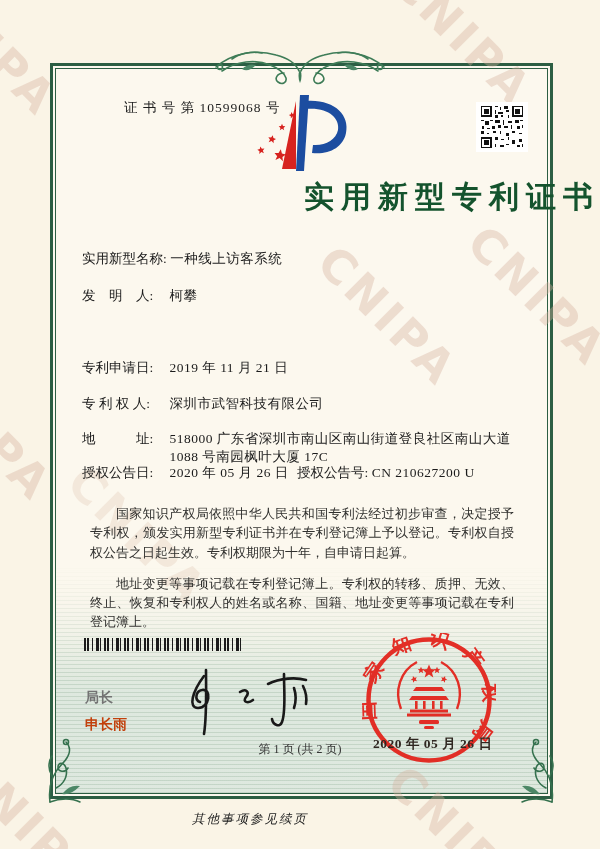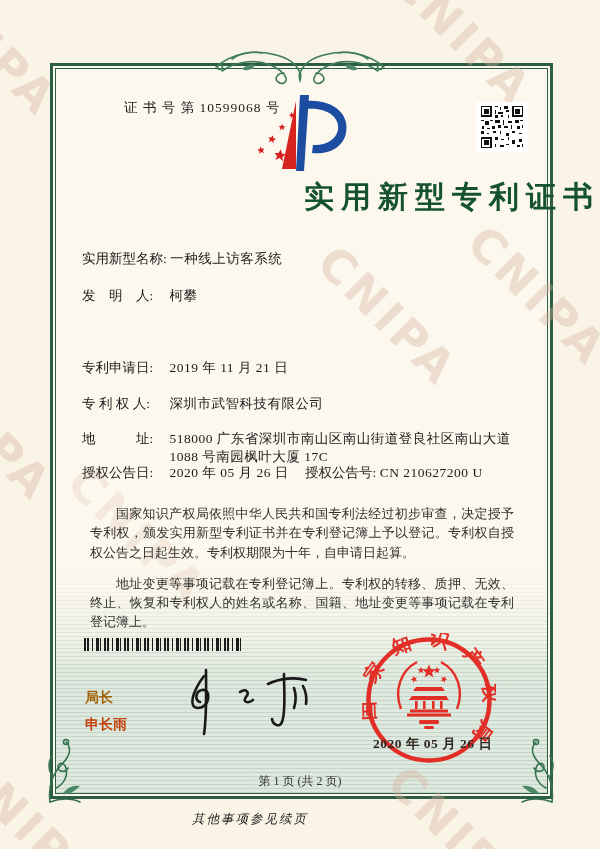--- a/index.html
+++ b/index.html
@@ -28,40 +28,40 @@
   .qr{left:476px;top:102px;width:52px;height:50px;background:#fff;display:flex;
       align-items:center;justify-content:center;}
   .title{left:0;top:177px;width:600px;text-align:right;font-size:30px;font-weight:700;
          letter-spacing:7px;color:#14532d;}
 
   .row{position:absolute;left:82px;font-size:13.5px;color:#1c1c1c;white-space:nowrap;}
   .row .lbl{display:inline-block;min-width:84px;}
   .row .val{letter-spacing:.5px;}
   .r0{top:250px}.r1{top:287px}.r2{top:323px}.r3{top:359px}.r4{top:395px}.r5{top:430px}.r6{top:464px}
   .r5 .val{display:inline-block;width:374px;white-space:normal;vertical-align:top;line-height:18px;}
-  .pair2{position:absolute;left:223px;top:0;white-space:nowrap;text-align:center;}
+  .pair2{position:absolute;left:215px;top:0;white-space:nowrap;text-align:center;}
 
   .paras{left:78px;top:492px;width:448px;font-size:13px;line-height:19.3px;
          text-align:justify;color:#30302e;}
   .paras p{margin:12px;text-indent:2em;}
 
   .barcode{left:84px;top:638px;width:158px;height:13px;
      background:repeating-linear-gradient(90deg,#1b1b1b 0 2px,transparent 2px 3px,
        #1b1b1b 3px 5px,transparent 5px 8px,#1b1b1b 8px 9px,transparent 9px 12px,
        #1b1b1b 12px 15px,transparent 15px 16px,#1b1b1b 16px 17px,transparent 17px 20px);}
 
-  .sig-title{left:85px;top:689px;font-size:14px;font-weight:600;color:#a16207;}
+  .sig-title{left:85px;top:689px;font-size:14px;font-weight:600;color:#737373;}
   .sig-name{left:85px;top:716px;font-size:14px;font-weight:600;color:#c2410c;}
   .sig-svg{left:176px;top:666px;}
 
   .seal{left:362px;top:633px;opacity:.93;}
   .seal-date{left:373px;top:735px;font-size:13.5px;font-weight:700;color:#2f2721;
              letter-spacing:.5px;white-space:nowrap;}
 
-  .pagefoot{left:0;top:773px;width:600px;text-align:center;font-size:12px;color:#333;}
+  .pagefoot{left:0;top:741px;width:600px;text-align:center;font-size:12px;color:#333;}
   .note{left:0;top:811px;width:500px;text-align:center;font-size:12.5px;color:#222;
         letter-spacing:2px;font-style:italic;}
 
   .orn-top{left:212px;top:45px;}
   .orn-bl{left:42px;top:736px;}
   .orn-br{left:504px;top:736px;transform:scaleX(-1);}
 </style>
 </head>
 <body>
 

